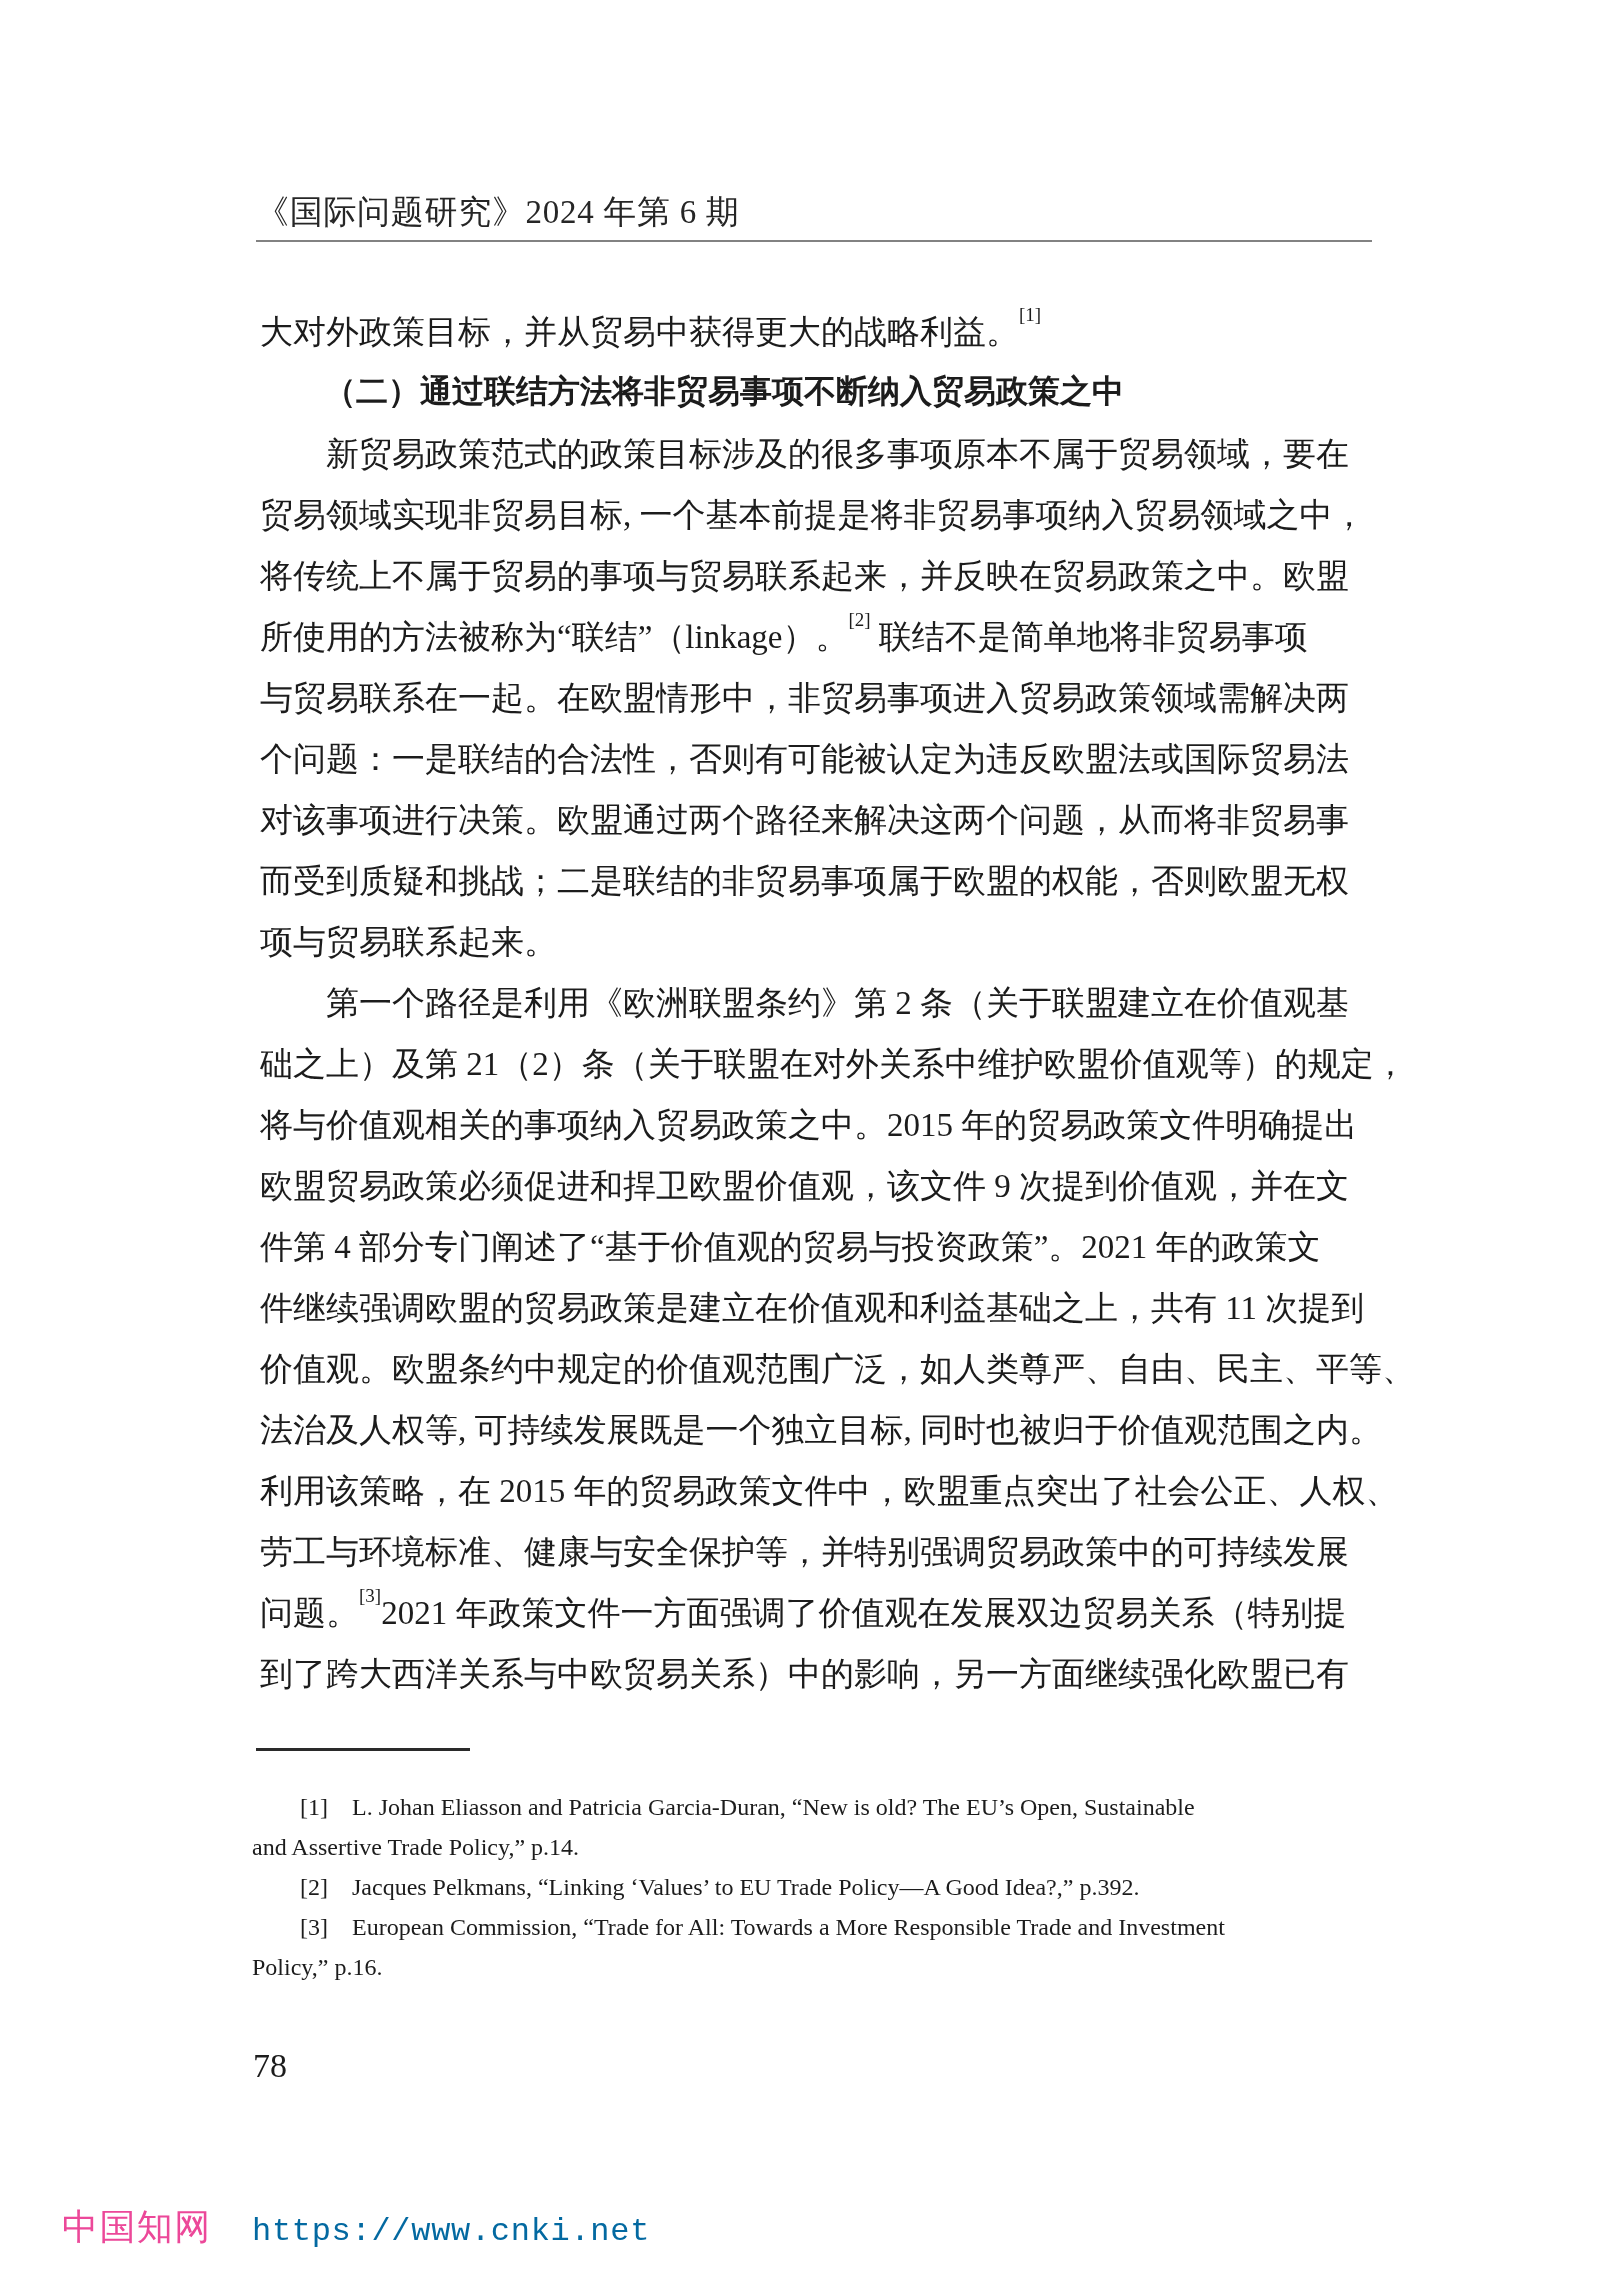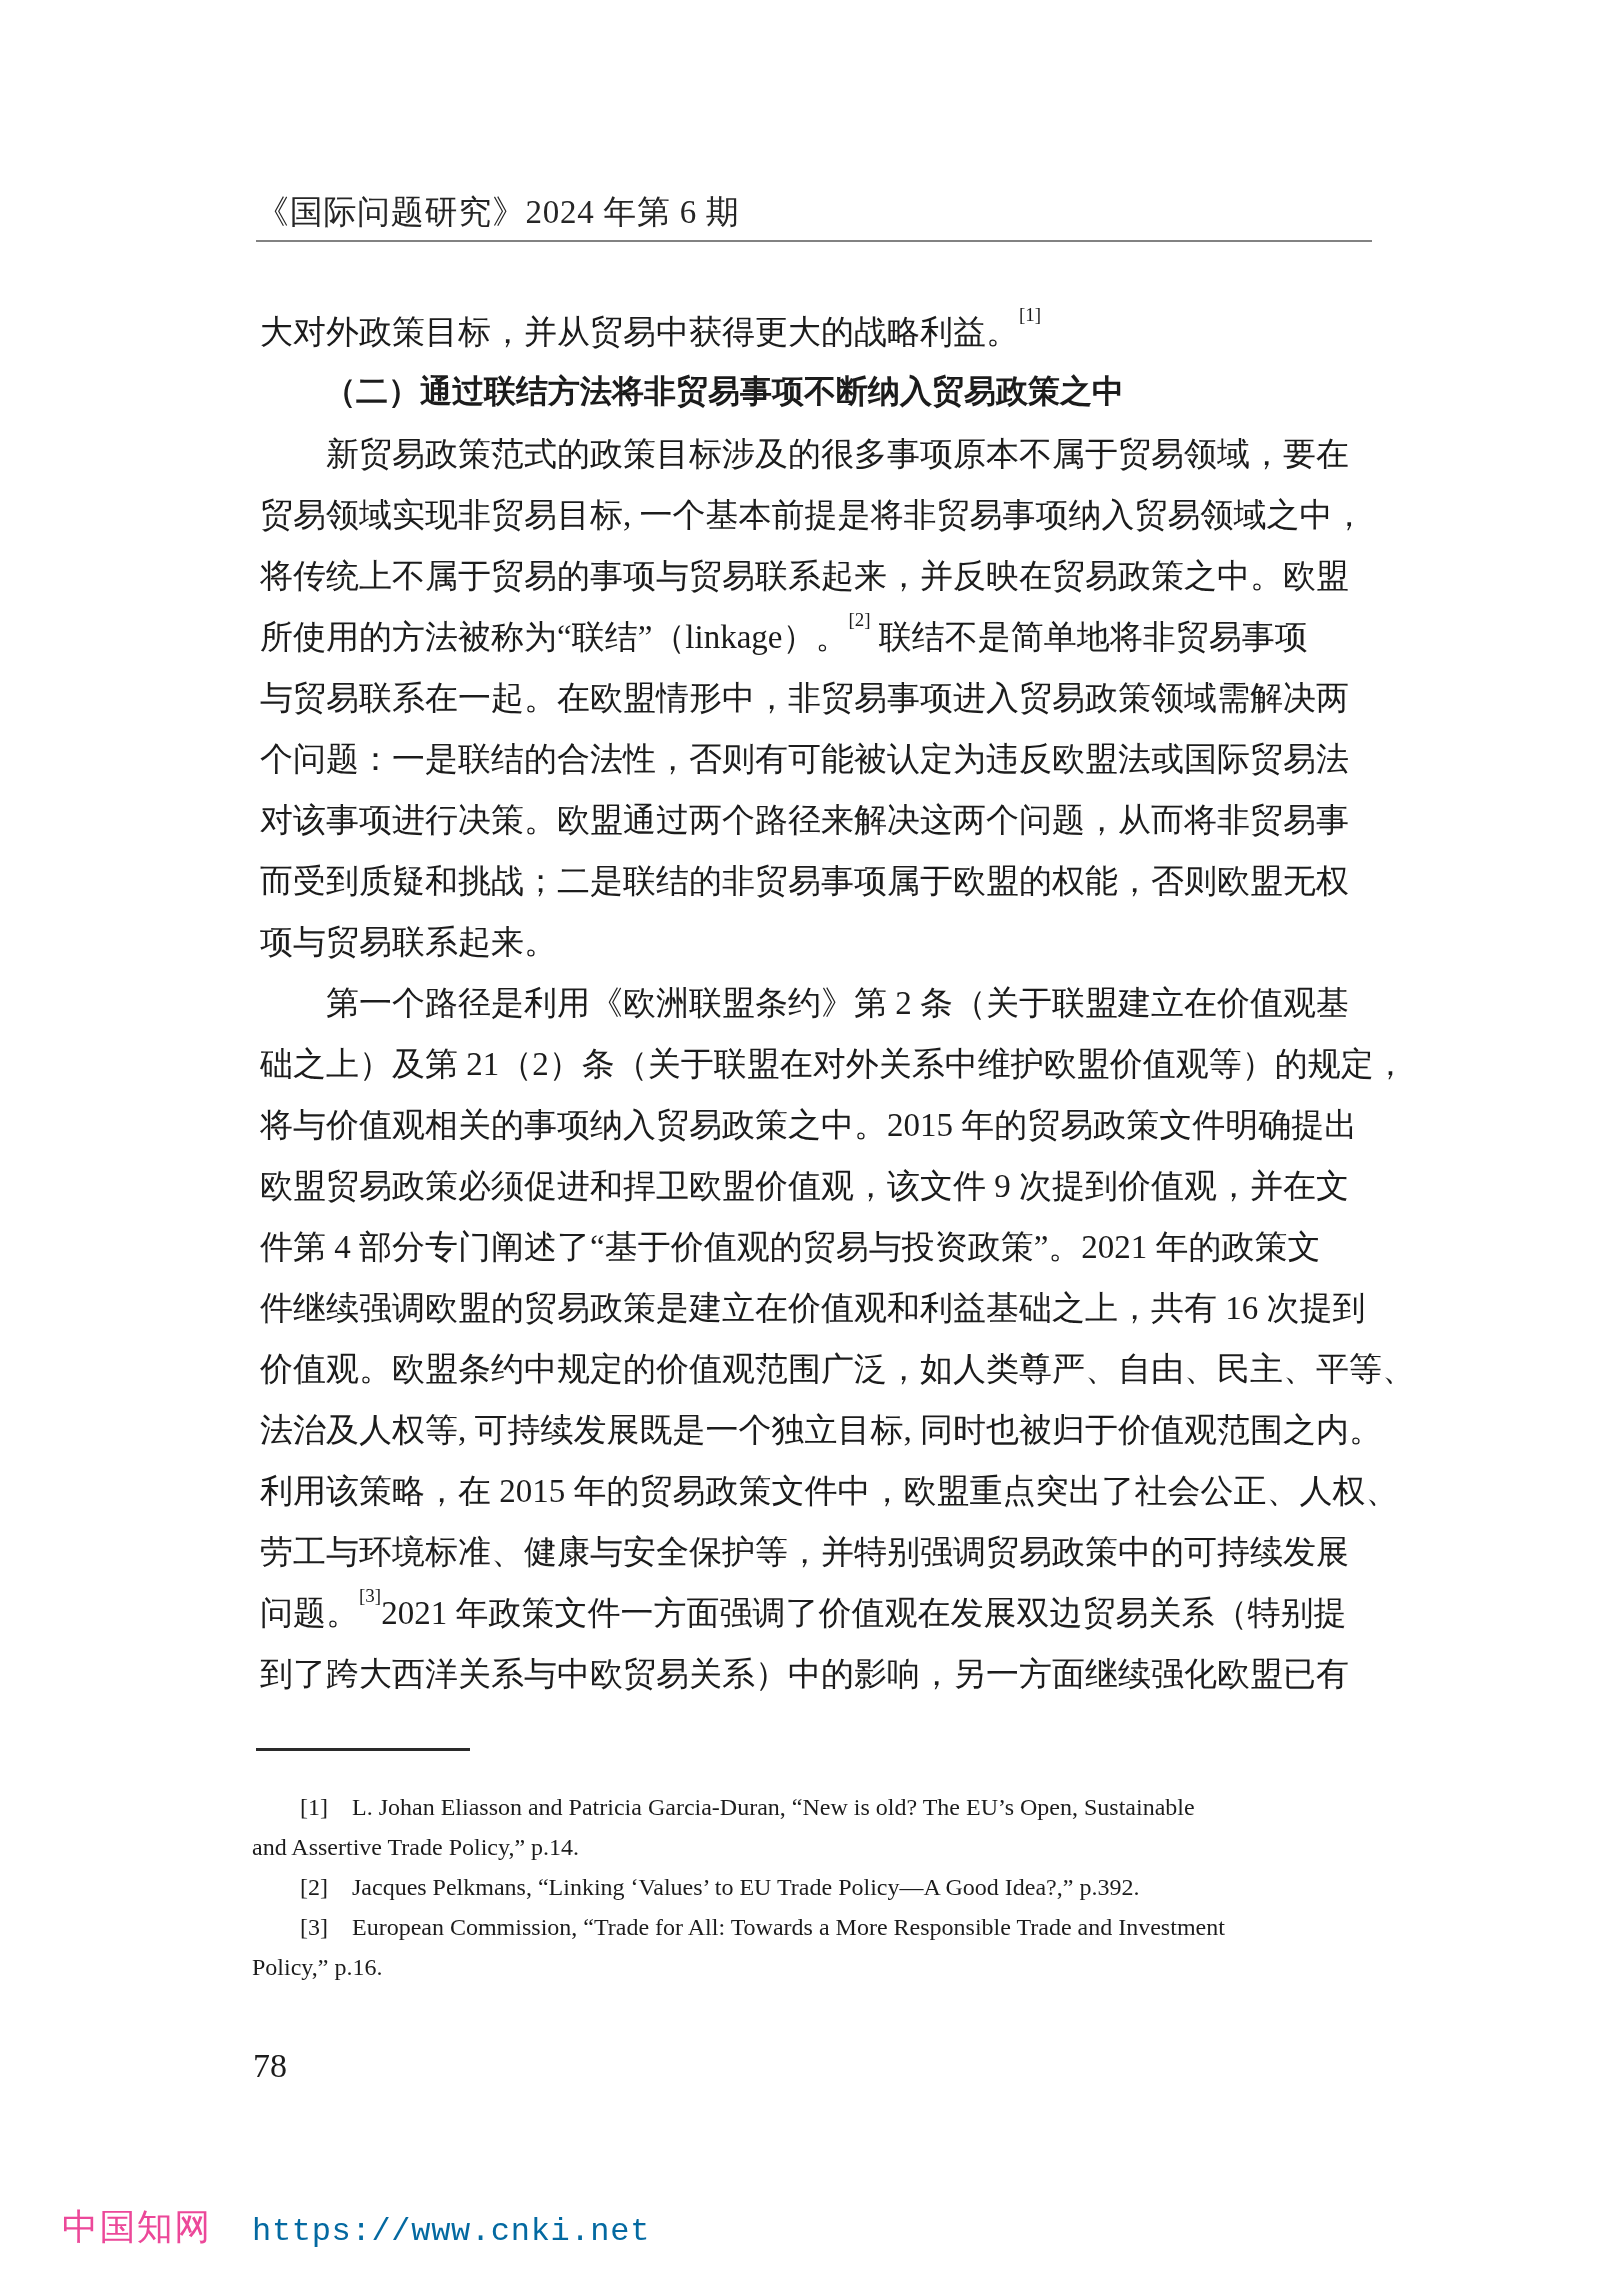--- a/index.html
+++ b/index.html
@@ -129,21 +129,21 @@
       <div class="line body">与贸易联系在一起。在欧盟情形中，非贸易事项进入贸易政策领域需解决两</div>
       <div class="line body">个问题：一是联结的合法性，否则有可能被认定为违反欧盟法或国际贸易法</div>
       <div class="line body">对该事项进行决策。欧盟通过两个路径来解决这两个问题，从而将非贸易事</div>
       <div class="line body">而受到质疑和挑战；二是联结的非贸易事项属于欧盟的权能，否则欧盟无权</div>
       <div class="line body">项与贸易联系起来。</div>
       <div class="line body">　　第一个路径是利用《欧洲联盟条约》第 2 条（关于联盟建立在价值观基</div>
       <div class="line body">础之上）及第 21（2）条（关于联盟在对外关系中维护欧盟价值观等）的规定，</div>
       <div class="line body">将与价值观相关的事项纳入贸易政策之中。2015 年的贸易政策文件明确提出</div>
       <div class="line body">欧盟贸易政策必须促进和捍卫欧盟价值观，该文件 9 次提到价值观，并在文</div>
       <div class="line body">件第 4 部分专门阐述了“基于价值观的贸易与投资政策”。2021 年的政策文</div>
-      <div class="line body">件继续强调欧盟的贸易政策是建立在价值观和利益基础之上，共有 16 次提到</div>
+      <div class="line body">件继续强调欧盟的贸易政策是建立在价值观和利益基础之上，共有 11 次提到</div>
       <div class="line body">价值观。欧盟条约中规定的价值观范围广泛，如人类尊严、自由、民主、平等、</div>
       <div class="line body">法治及人权等, 可持续发展既是一个独立目标, 同时也被归于价值观范围之内。</div>
       <div class="line body">利用该策略，在 2015 年的贸易政策文件中，欧盟重点突出了社会公正、人权、</div>
       <div class="line body">劳工与环境标准、健康与安全保护等，并特别强调贸易政策中的可持续发展</div>
       <div class="line body">问题。<sup class="fnref">[3]</sup>2021 年政策文件一方面强调了价值观在发展双边贸易关系（特别提</div>
       <div class="line body">到了跨大西洋关系与中欧贸易关系）中的影响，另一方面继续强化欧盟已有</div>
     </div>
 
   <div class="footnote-rule"></div>
 

